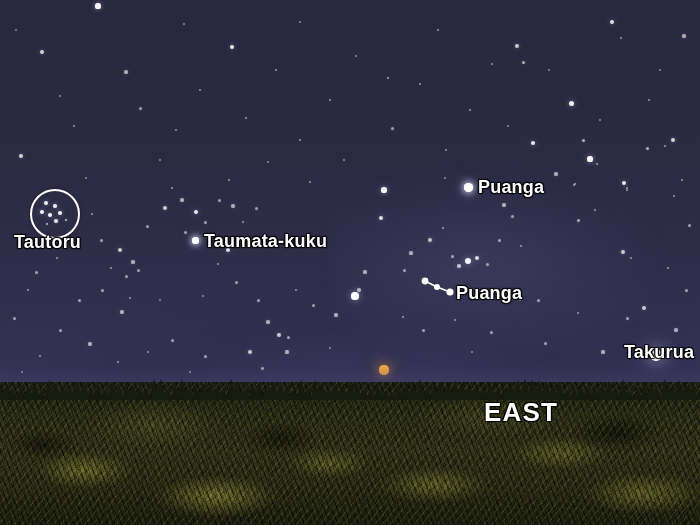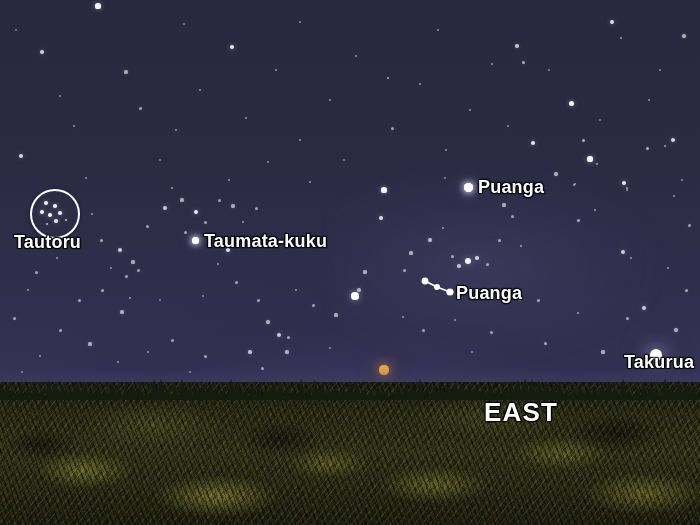--- a/index.html
+++ b/index.html
@@ -315,17 +315,17 @@
       <circle cx="450" cy="292" r="3.6" fill="#ffffff"></circle>
     </svg>
 
   <div id="labels">
       <div class="label sz-md" style="left: 14px; top: 232px;">Tautoru</div>
       <div class="star" style="left: 191.5px; top: 236.5px; width: 7px; height: 7px; background: rgb(255, 255, 255); opacity: 1; box-shadow: rgba(220, 225, 255, 0.9) 0px 0px 6px;"></div>
       <div class="label sz-md" style="left: 204px; top: 231px;">Taumata-kuku</div>
       <div class="star" style="left: 463.5px; top: 182.5px; width: 9px; height: 9px; background: rgb(255, 255, 255); opacity: 1; box-shadow: rgba(220, 225, 255, 0.9) 0px 0px 6px;"></div>
       <div class="label sz-md" style="left: 478px; top: 177px;">Puanga</div>
       <div class="label sz-md" style="left: 456px; top: 283px;">Puanga</div>
-      <div class="label sz-md" style="left: 624px; top: 352px;">Takurua</div>
+      <div class="label sz-md" style="left: 624px; top: 342px;">Takurua</div>
       <div class="label sz-east" style="left: 484px; top: 397px;">EAST</div>
     </div>
 
 </div>
 
 </body></html>

